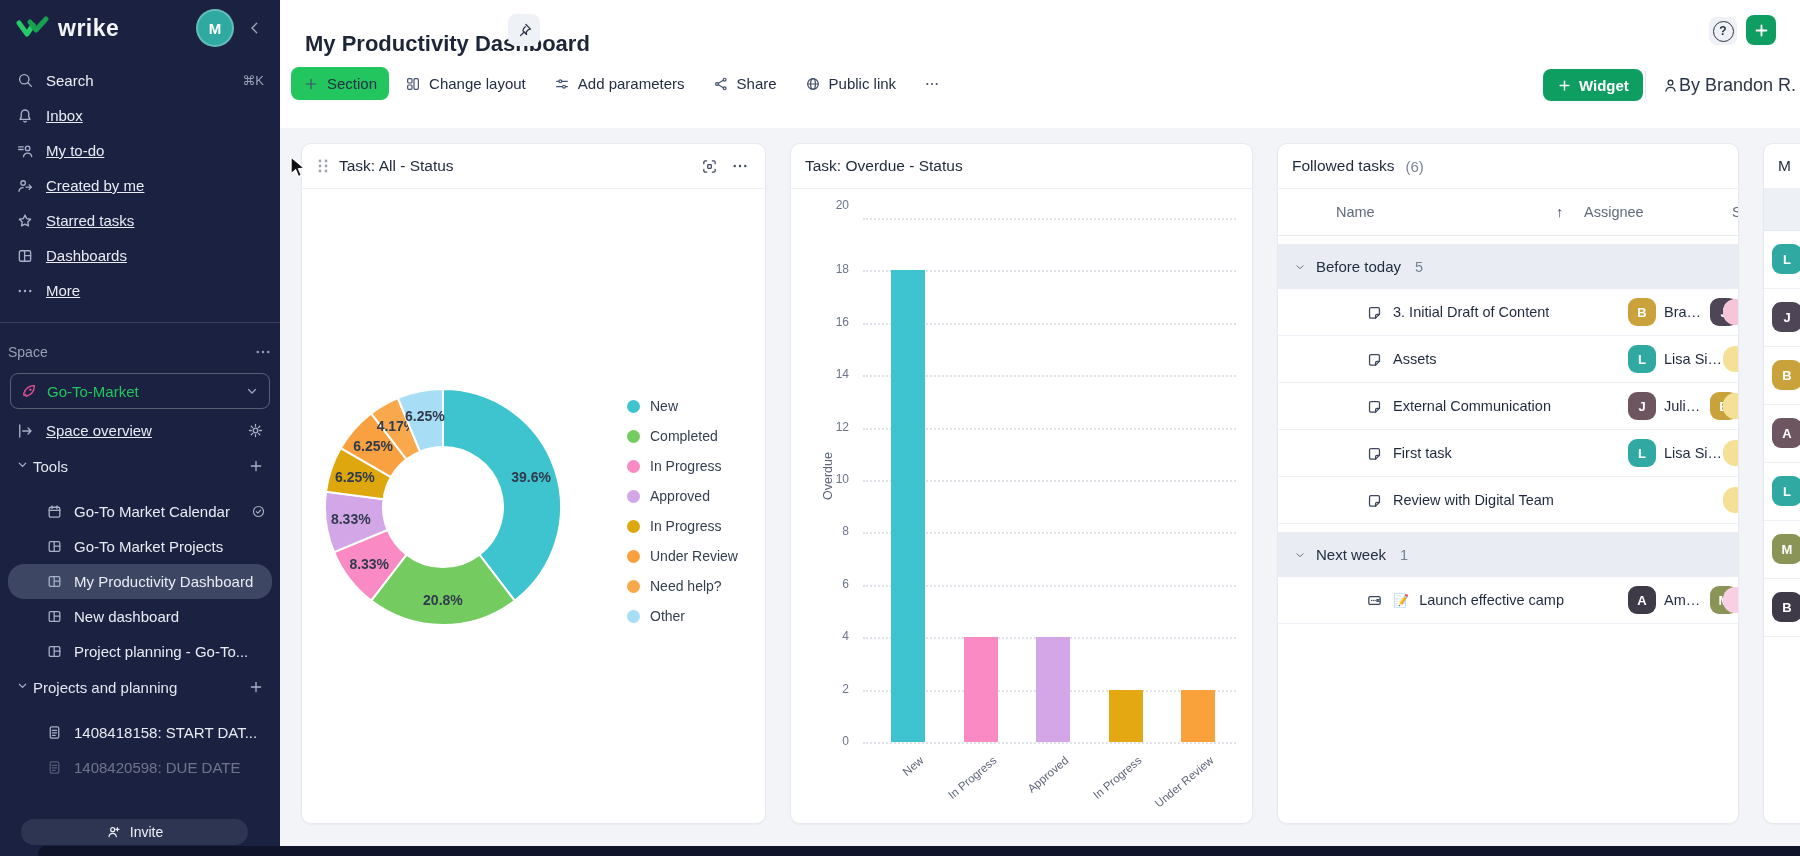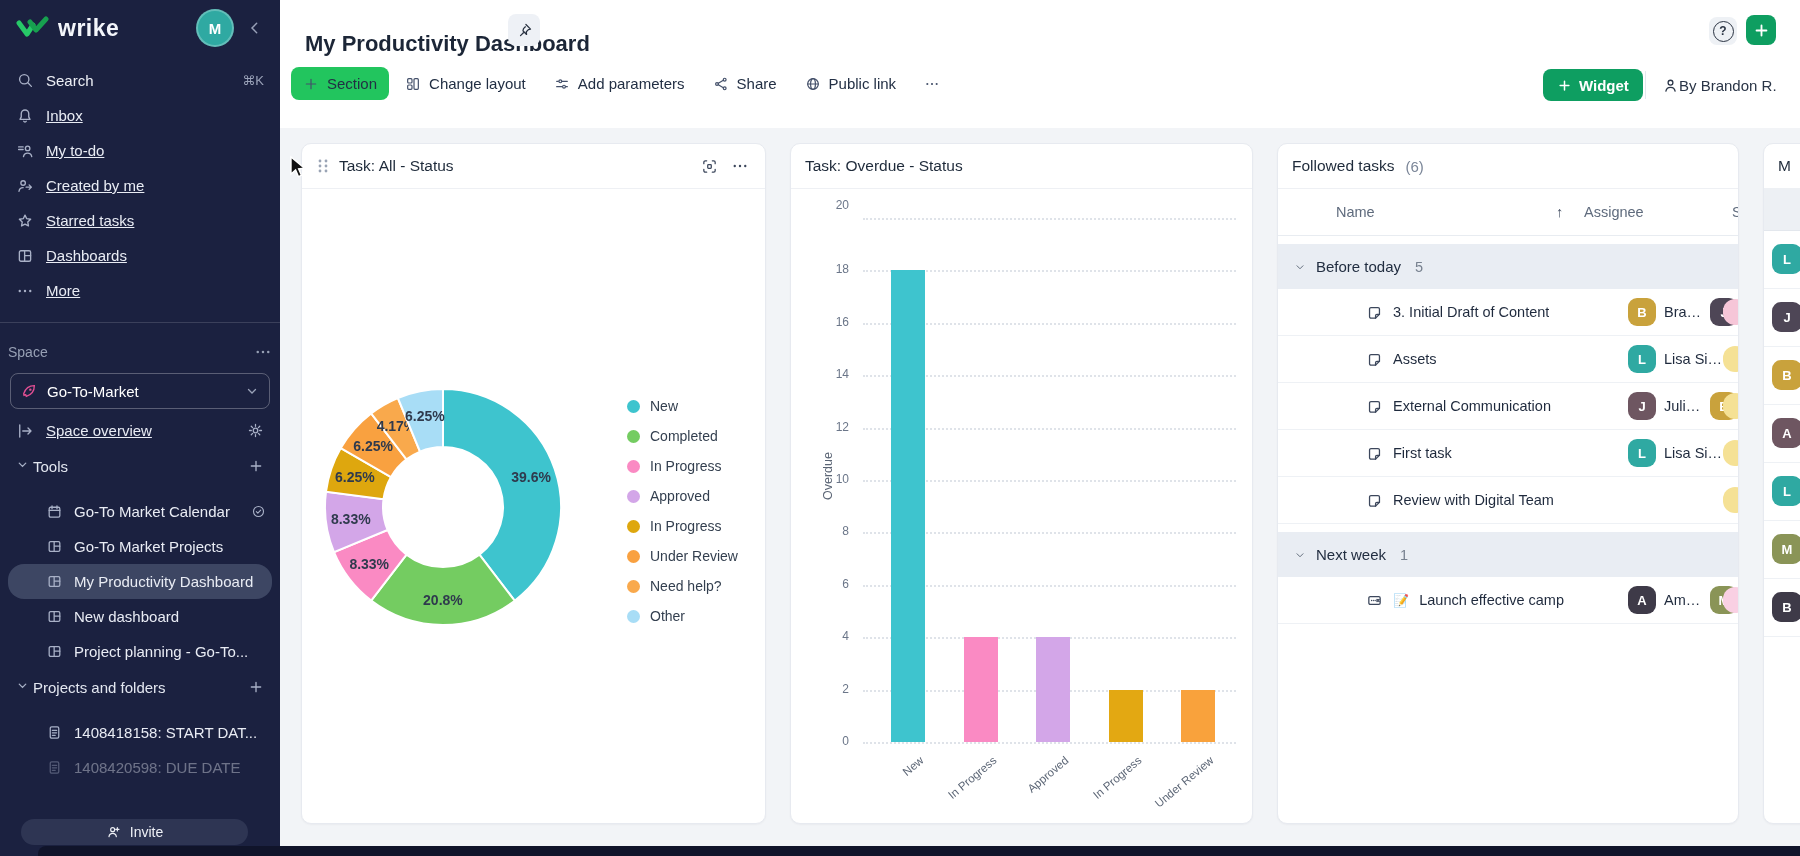--- a/index.html
+++ b/index.html
@@ -19,21 +19,21 @@
   .sb-search .lbl{flex:1;color:#eef0f6}
   .kbd{color:#9aa2b8;font-size:13px}
   .sb-item{display:flex;align-items:center;height:35px;padding:0 16px;gap:12px;font-size:15px;color:#e9ecf4;cursor:pointer;}
   .sb-item .lbl{flex:1;white-space:nowrap;overflow:hidden;text-overflow:ellipsis;text-decoration:underline;}
   .sb-icon{color:#a9b1c7}
   .sb-divider{height:1px;background:rgba(255,255,255,.14);margin:14px 0 0 0;}
   .sb-sec{display:flex;align-items:center;height:34px;padding:0 8px;color:#97a0b4;font-size:14px;margin-top:12px;}
   .sb-sec .lbl{flex:1}
   .space-select{display:flex;align-items:center;gap:10px;margin:4px 10px;height:34px;border:1px solid rgba(255,255,255,.28);
                 border-radius:8px;padding:0 10px;font-size:15px;cursor:pointer;}
-  .space-select .lbl{flex:1;color:#ffffff}
+  .space-select .lbl{flex:1;color:#22c55e}
   .group-head{display:flex;height:36px;padding:0 16px;gap:4px;font-size:15px;color:#e3e7f0;margin-top:10px;cursor:pointer;}
   .group-head .lbl{flex:1}
   .sb-sub{display:flex;align-items:center;height:35px;padding:0 14px 0 46px;gap:11px;font-size:15px;cursor:pointer;position:relative;}
   .sb-sub .lbl{flex:1;white-space:nowrap;overflow:hidden;text-overflow:ellipsis;}
   .sb-sub.selected{background:#3d4663;border-radius:16px;margin:0 8px;padding-left:38px;}
   .sb-sub.faded{opacity:.4}
   .sb-fade{position:absolute;left:0;bottom:10px;width:280px;height:60px;
            background:linear-gradient(180deg,rgba(27,33,64,0),#1b2140 70%);pointer-events:none;}
   .invite{position:absolute;left:21px;bottom:11px;width:227px;height:26px;border:none;border-radius:13px;
           background:#2e3553;color:#eef0f6;font-size:14px;display:flex;align-items:center;justify-content:center;gap:8px;
@@ -45,21 +45,21 @@
   .page-title{position:absolute;left:25px;top:16px;font-size:22px;font-weight:700;color:#1c2637;}
   .pin-btn{position:absolute;left:228px;top:14px;width:32px;height:32px;background:#eef1f6;border-radius:8px;
            display:flex;align-items:center;justify-content:center;color:#2a3342;cursor:pointer;}
   .toolbar{position:absolute;left:11px;top:67px;display:flex;align-items:center;height:33px;gap:4px;}
   .tb-item{display:flex;align-items:center;gap:8px;padding:0 12px;height:33px;font-size:15px;color:#222f44;cursor:pointer;border-radius:8px;}
   .tb-item .ti{color:#44506a}
   .tb-item.pill{background:#22c55e;}
   .widget-btn{position:absolute;left:1263px;top:69px;height:32px;padding:0 14px;background:#0e9e61;color:#fff;border:none;border-radius:8px;
               font-size:15px;font-weight:700;display:flex;align-items:center;gap:7px;font-family:inherit;cursor:pointer;}
   .tb-sep{position:absolute;left:1365px;top:71px;width:1px;height:28px;background:#e3e7ed;}
-  .byline{position:absolute;left:1382px;top:69px;height:32px;display:flex;align-items:center;font-size:15px;color:#2a3547;cursor:pointer;text-align:right;}
+  .byline{position:absolute;left:1382px;top:69px;height:32px;display:flex;align-items:center;font-size:18px;color:#2a3547;cursor:pointer;text-align:right;}
   .help-btn{position:absolute;left:1429px;top:17px;width:28px;height:28px;border-radius:8px;background:#eef1f5;
             display:flex;align-items:center;justify-content:center;cursor:pointer;}
   .help-q{width:19px;height:19px;border:1.6px solid #2a3342;border-radius:50%;display:flex;align-items:center;justify-content:center;
           font-size:12px;font-weight:700;color:#2a3342;}
   .add-btn{position:absolute;left:1466px;top:15px;width:30px;height:30px;border-radius:8px;background:#0e9e61;border:none;
            color:#fff;font-size:21px;line-height:1;display:flex;align-items:center;justify-content:center;cursor:pointer;font-family:inherit;}
 
   
   .card{position:absolute;top:143px;height:681px;background:#fff;border-radius:10px;border:1px solid #e7eaf0;
         box-shadow:0 1px 2px rgba(20,30,60,.04);box-sizing:border-box;}
@@ -309,21 +309,21 @@
                <span class="lbl">Project planning - Go-To...</span>
         </div>
       </div>
 
     <div class="group-head">
       <span class="ic sb-icon">
         <svg width="13" height="13" viewBox="0 0 24 24" fill="none" stroke="currentColor" stroke-width="2.4" stroke-linecap="round">
             <path d="M6 9.5 L12 15.5 L18 9.5"></path>
           </svg>
       </span>
-      <span class="lbl">Projects and folders</span>
+      <span class="lbl">Projects and planning</span>
       <span class="ic sb-icon">
         <svg width="16" height="16" viewBox="0 0 24 24" fill="none" stroke="currentColor" stroke-width="2" stroke-linecap="round">
             <path d="M12 5v14 M5 12h14"></path>
           </svg>
       </span>
     </div>
 
     <div id="sb-projects">
         <div class="sb-sub">
           <span class="ic sb-icon">

